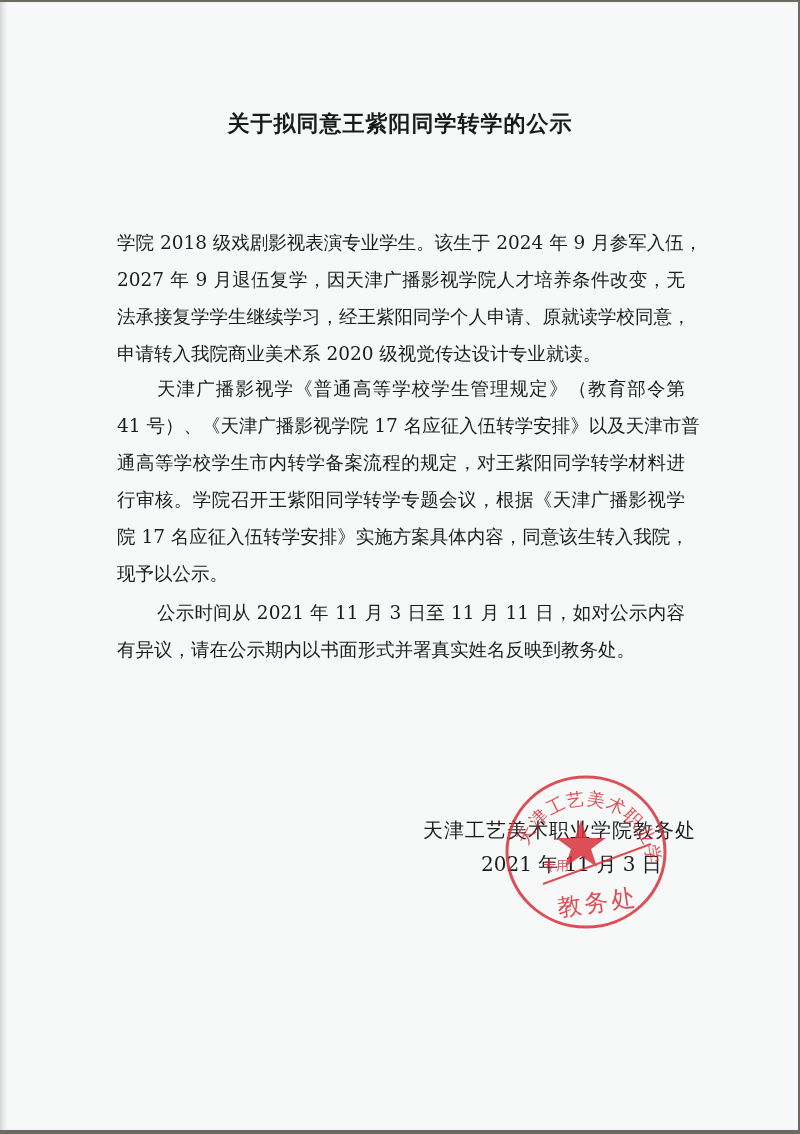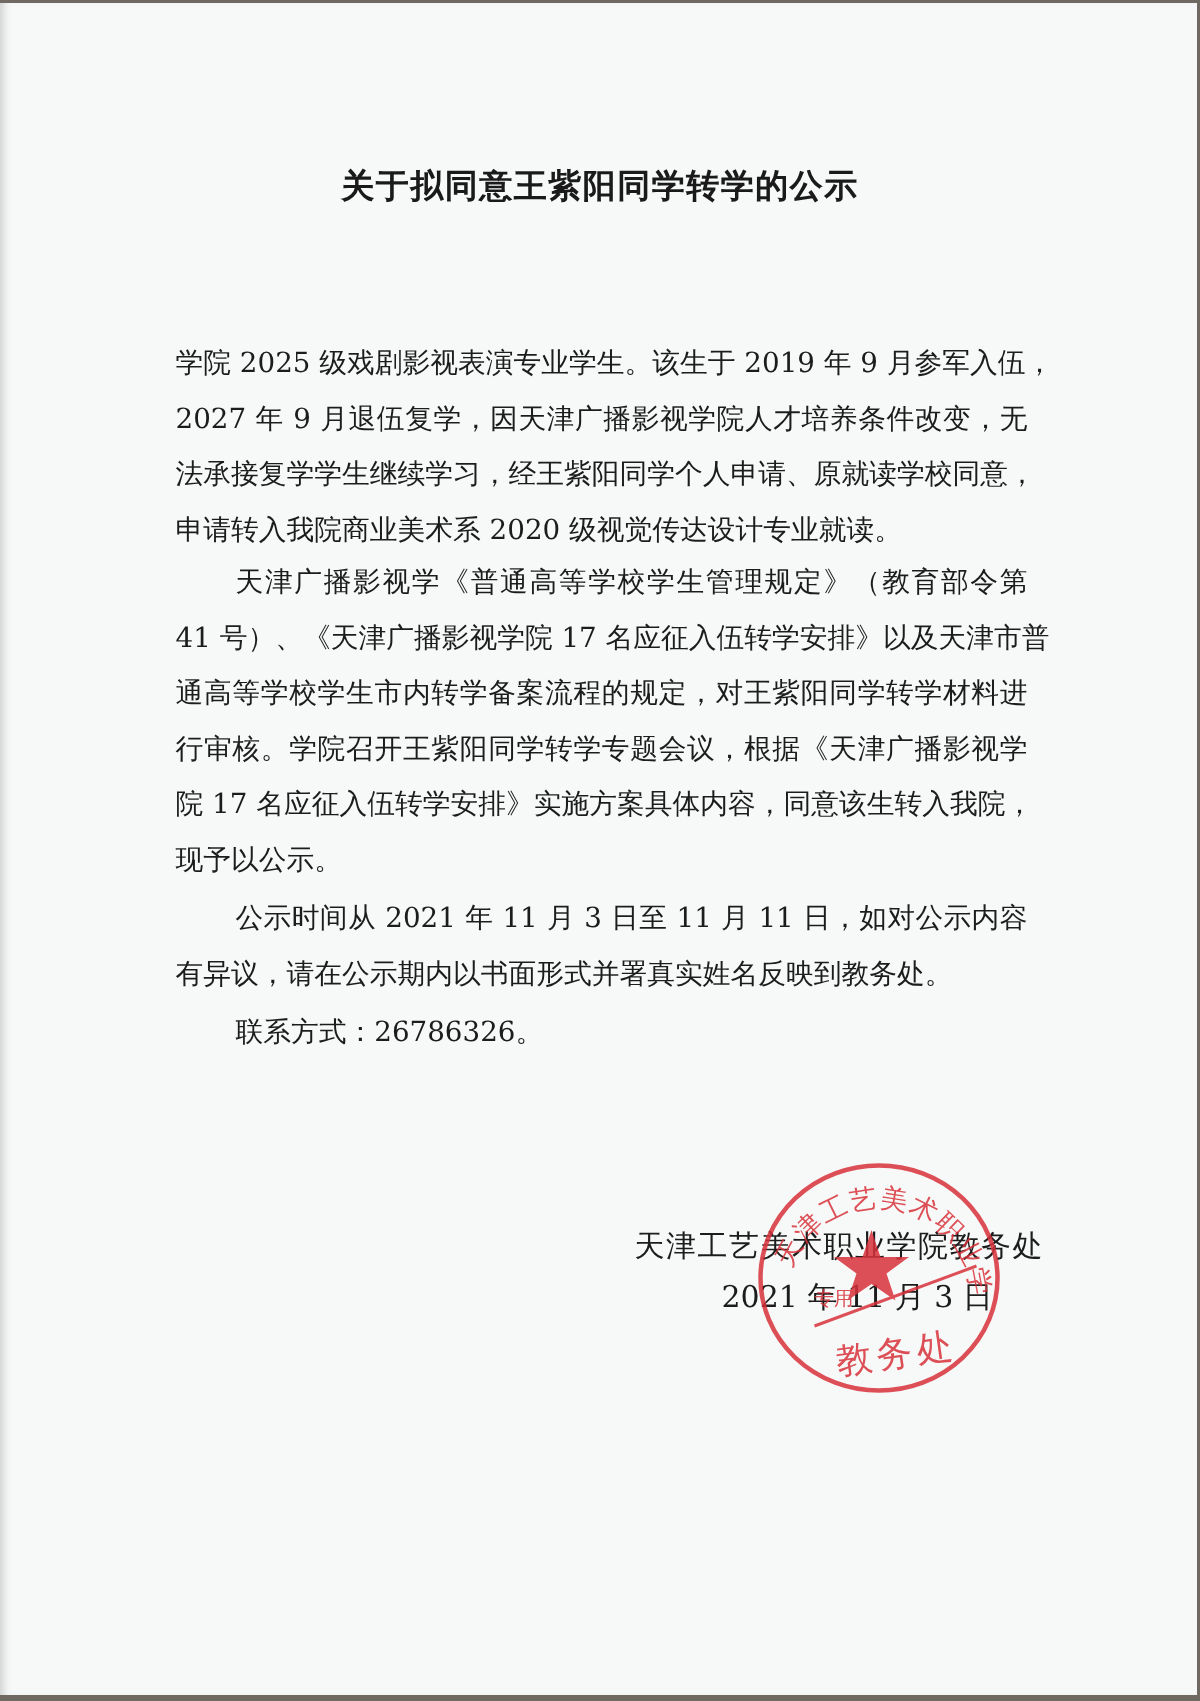--- a/index.html
+++ b/index.html
@@ -63,36 +63,35 @@
       opacity: 0.85;
     }
   </style>
 </head>
 <body>
 
 <div class="page">
 
   <div class="title doc-text">关于拟同意王紫阳同学转学的公示</div>
 
-  <div class="line doc-text" style="top:229px">学院 2025 级戏剧影视表演专业学生。该生于 2019 年 9 月参军入伍，</div>
+  <div class="line doc-text" style="top:229px">学院 2018 级戏剧影视表演专业学生。该生于 2024 年 9 月参军入伍，</div>
   <div class="line doc-text" style="top:266px">2027 年 9 月退伍复学，因天津广播影视学院人才培养条件改变，无</div>
   <div class="line doc-text" style="top:303px">法承接复学学生继续学习，经王紫阳同学个人申请、原就读学校同意，</div>
   <div class="line doc-text last" style="top:340px">申请转入我院商业美术系 2020 级视觉传达设计专业就读。</div>
 
   <div class="line indent doc-text" style="top:375px">天津广播影视学《普通高等学校学生管理规定》（教育部令第</div>
   <div class="line doc-text" style="top:412px">41 号）、《天津广播影视学院 17 名应征入伍转学安排》以及天津市普</div>
   <div class="line doc-text" style="top:449px">通高等学校学生市内转学备案流程的规定，对王紫阳同学转学材料进</div>
   <div class="line doc-text" style="top:486px">行审核。学院召开王紫阳同学转学专题会议，根据《天津广播影视学</div>
   <div class="line doc-text" style="top:523px">院 17 名应征入伍转学安排》实施方案具体内容，同意该生转入我院，</div>
   <div class="line doc-text last" style="top:560px">现予以公示。</div>
 
   <div class="line indent doc-text" style="top:599px">公示时间从 2021 年 11 月 3 日至 11 月 11 日，如对公示内容</div>
   <div class="line doc-text last" style="top:636px">有异议，请在公示期内以书面形式并署真实姓名反映到教务处。</div>
 
-  <div class="line indent doc-text last" style="top:675px">联系方式：26786326。</div>
 
   <div class="sig doc-text" style="left:423px; top:816px; letter-spacing:1px;">天津工艺美术职业学院教务处</div>
   <div class="sig doc-text" style="left:481px; top:850px;text-align:center;">2021 年 11 月 3 日</div>
 
   <svg class="stamp" viewBox="0 0 166 158">
     <defs>
       <path id="sealArc" d="M 22 84 A 62 62 0 0 1 144 84"></path>
     </defs>
     <ellipse cx="83" cy="80" rx="79" ry="75" fill="none" stroke="#d8323a" stroke-width="3"></ellipse>
     <text font-family="DejaVu Sans, sans-serif" font-size="18" fill="#d8323a" letter-spacing="1">

